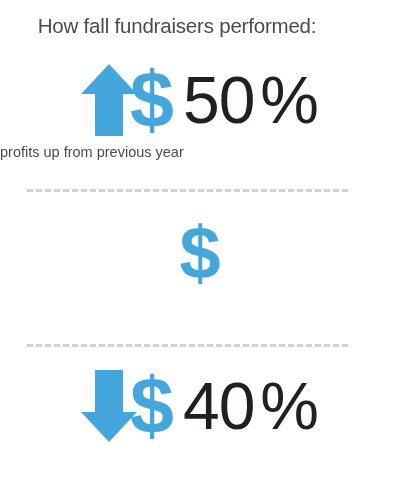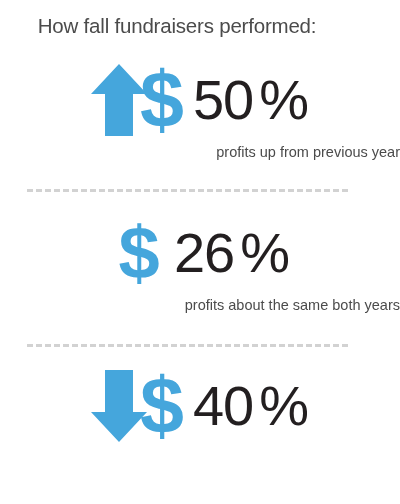--- a/index.html
+++ b/index.html
@@ -83,37 +83,37 @@
     font-family: "Liberation Sans", sans-serif;
   }
   .glyph-group.money-only .money-icon {
     position: static;
     width: 58px;
     font-size: 74px;
     line-height: 80px;
   }
 
   .pct {
-    font-size: 56px;
+    font-size: 66px;
     line-height: 76px;
     color: #231f20;
     font-weight: 400;
     letter-spacing: -1px;
     font-family: "Liberation Sans", sans-serif;
     white-space: nowrap;
     margin-left: 6px;
   }
   .pct .sym {
     margin-left: 6px;
     letter-spacing: 0;
   }
 
   .caption {
     width: 400px;
-    text-align: right;
+    text-align: left;
     font-size: 14.5px;
     color: #4b4b4b;
     font-weight: 400;
     margin-top: 4px;
     font-family: "Liberation Sans", sans-serif;
   }
 
   
   .divider {
     position: absolute;
@@ -152,26 +152,22 @@
 
   <div class="divider d1"></div>
 
   <div class="stat-block b2">
     <div class="stat-row">
 
       <div class="glyph-group money-only">
         <div class="money-icon">$</div>
       </div>
 
-      <div class="pct">
-        <span>26</span><span class="sym">%</span>
-      </div>
 
     </div>
-    <div class="caption">profits about the same both years</div>
   </div>
 
   <div class="divider d2"></div>
 
   <div class="stat-block b3">
     <div class="stat-row">
 
       <div class="glyph-group with-arrow">
         <svg class="arrow-icon" viewBox="0 0 56 72">
           <polygon points="28,72 0,42 14,42 14,0 42,0 42,42 56,42" fill="#45a6dc"></polygon>

